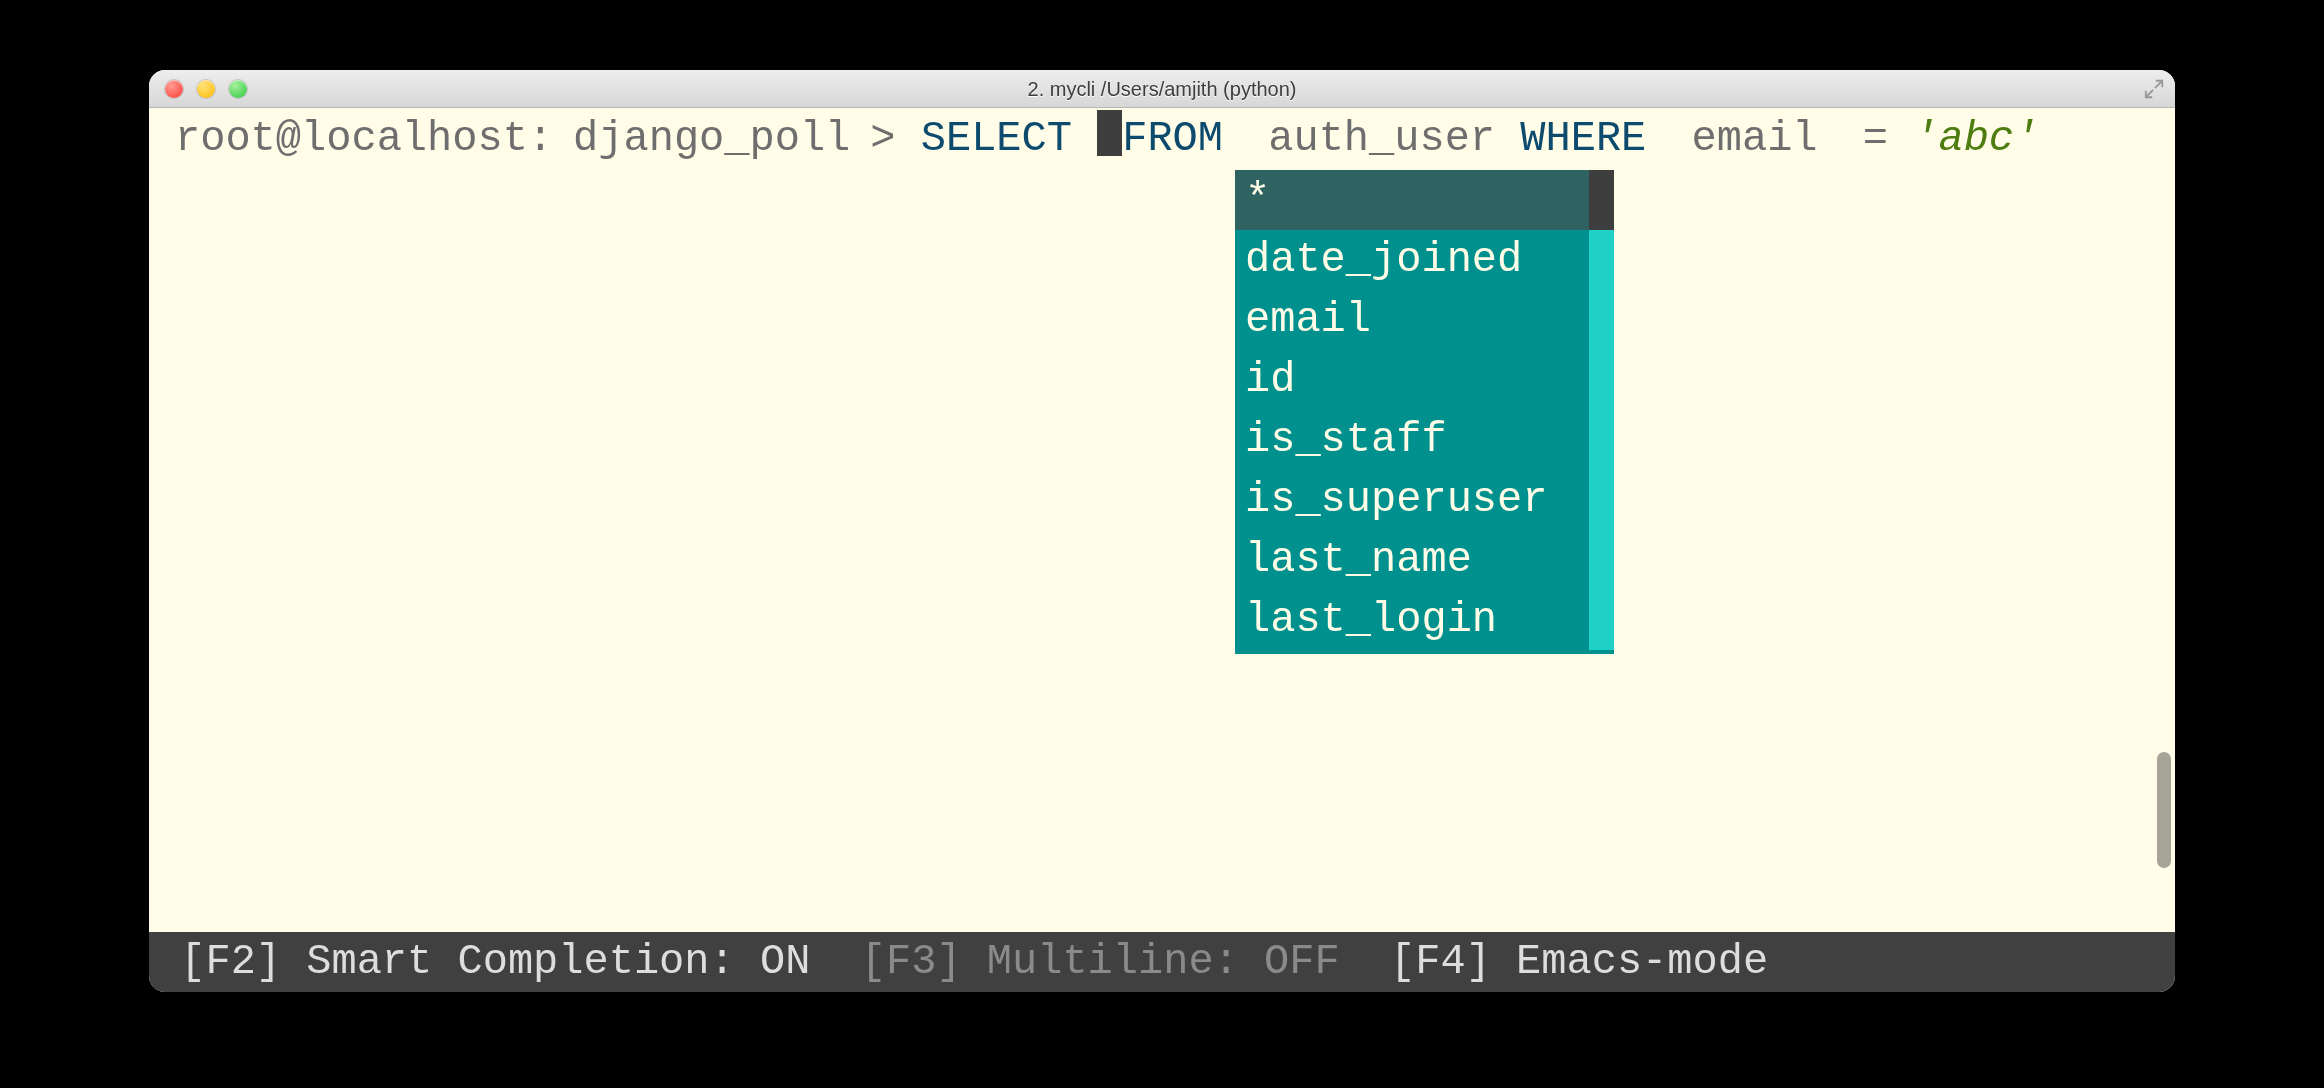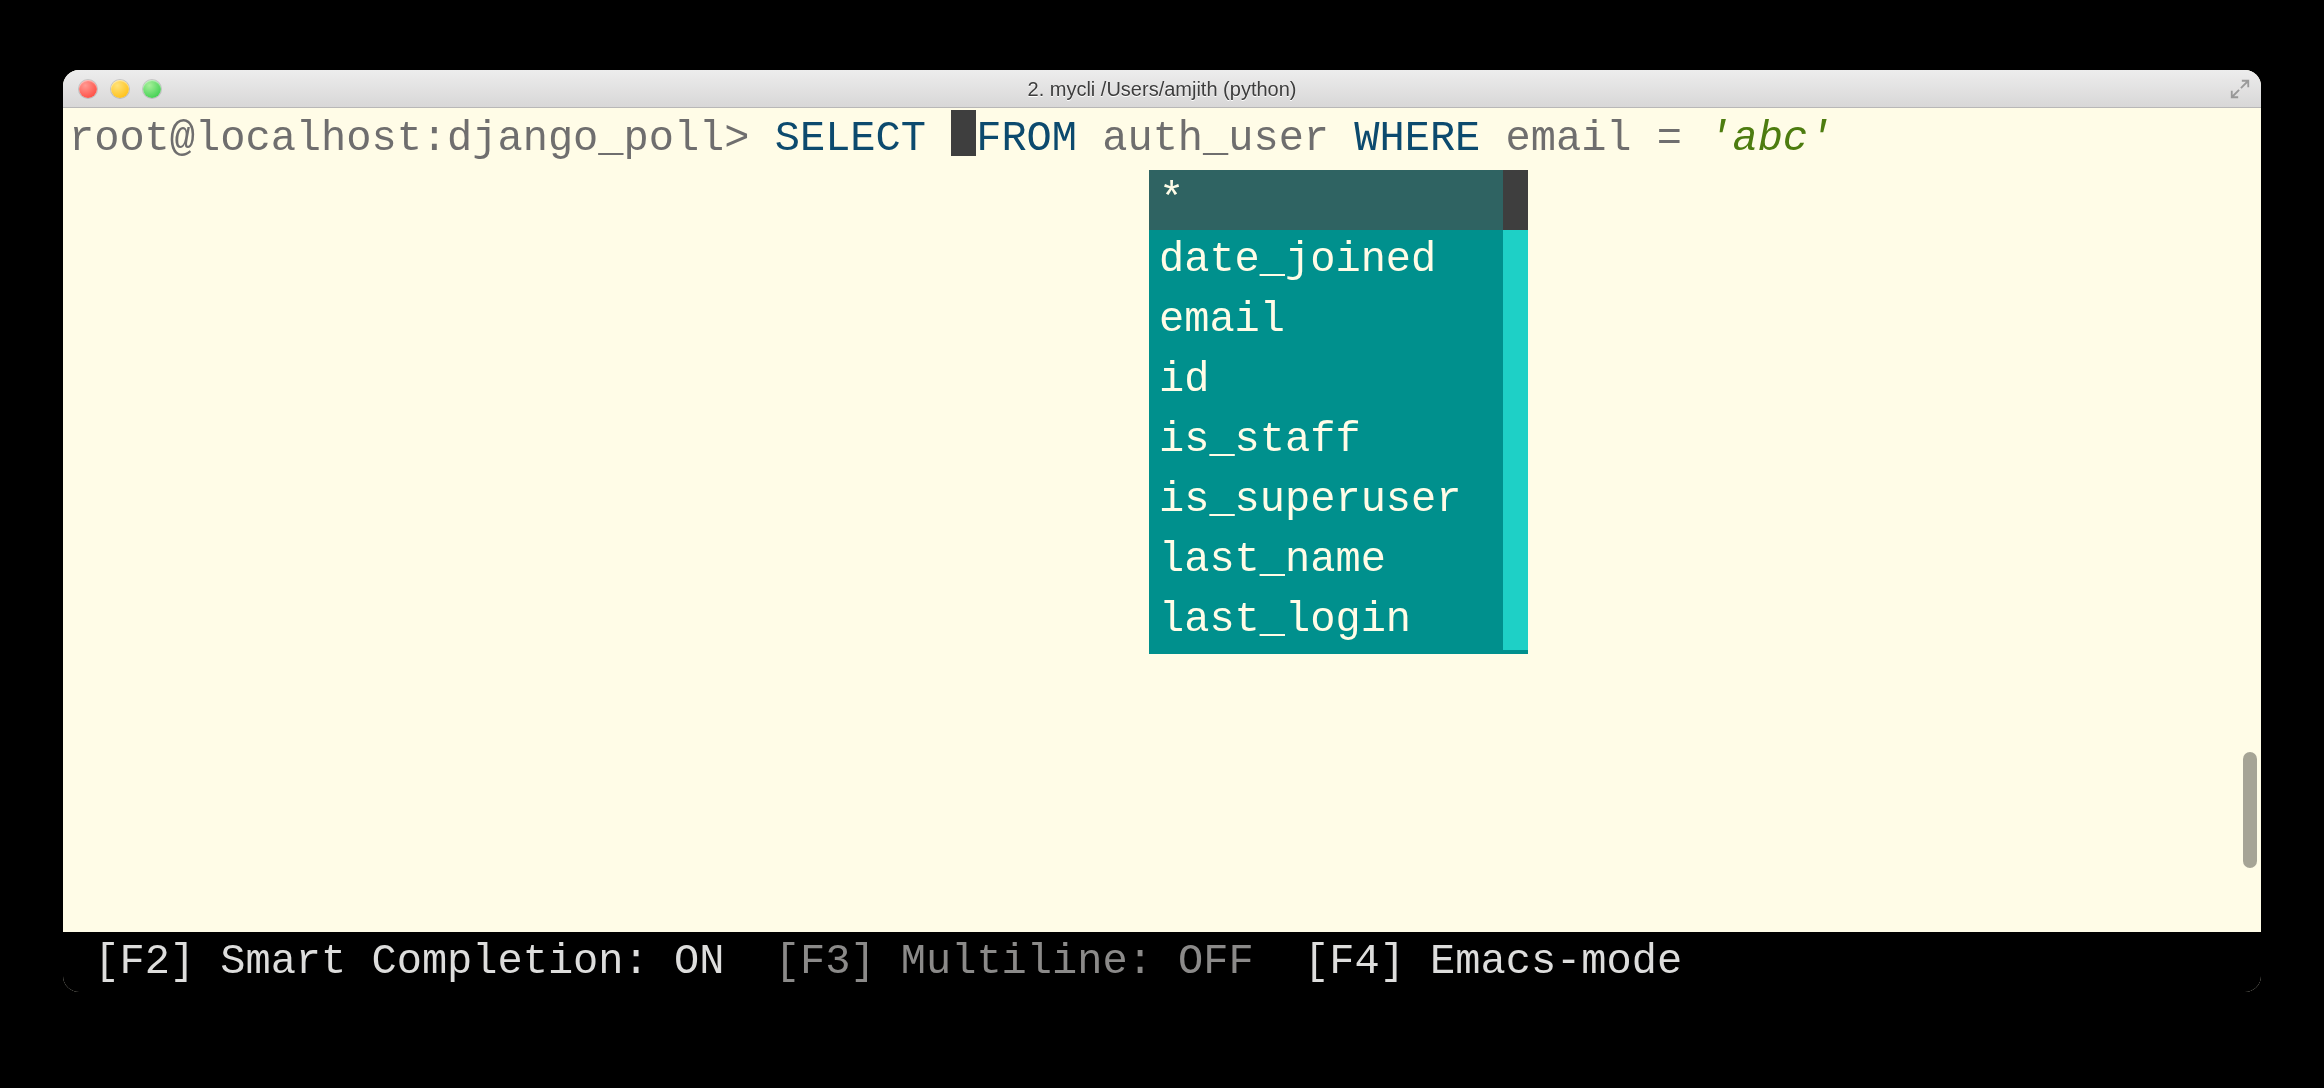--- a/index.html
+++ b/index.html
@@ -8,21 +8,21 @@
     width: 2324px;
     height: 1088px;
     font-family: Menlo, Monaco, "Courier New", monospace;
     overflow: hidden;
     display: flex;
     justify-content: center;
     align-items: flex-start;
     padding-top: 70px;
   }
   .window {
-    width: 2198px;
+    width: 2026px;
     background: #fffce7;
     border-radius: 16px;
     box-shadow: 0 30px 60px rgba(0,0,0,0.6);
     overflow: hidden;
     position: relative;
   }
   .titlebar {
     height: 38px;
     background: linear-gradient(#ededed, #d8d7d7);
     border-bottom: 1px solid #b8b7b7;
@@ -65,21 +65,21 @@
     letter-spacing: 0;
   }
   .prompt-line {
     padding: 0 6px;
     white-space: pre;
     color: #575656;
     font-weight: 500;
   }
   .prompt-line .kw   { color: #0c4a6e; }
   .prompt-line .str  { color: #4d7c0f; font-style: italic; }
-  .prompt-line .gray { color: #6f6e6e; }
+  .prompt-line .gray { color: #6f6e6e; margin-left: 20px; }
   .cursor {
     display: inline-block;
     width: 25px;
     height: 46px;
     background: #3e3e3e;
     vertical-align: -6px;
   }
   .menu {
     position: absolute;
     top: 62px;
@@ -101,21 +101,21 @@
   }
   .menu-row.selected .label { background: #2f6362; }
   .scroll-cell {
     width: 25px;
     align-self: stretch;
     background: #1ed0c6;
   }
   .menu-row.selected .scroll-cell { background: #3e3e3e; }
 
   .statusbar {
-    background: #000000;
+    background: #404040;
     color: #dddddc;
     font-size: 42px;
     line-height: 60px;
     white-space: pre;
     padding: 0 6px;
   }
   .statusbar .dim { color: #8b8a89; }
 
   .right-scroll {
     position: absolute;

